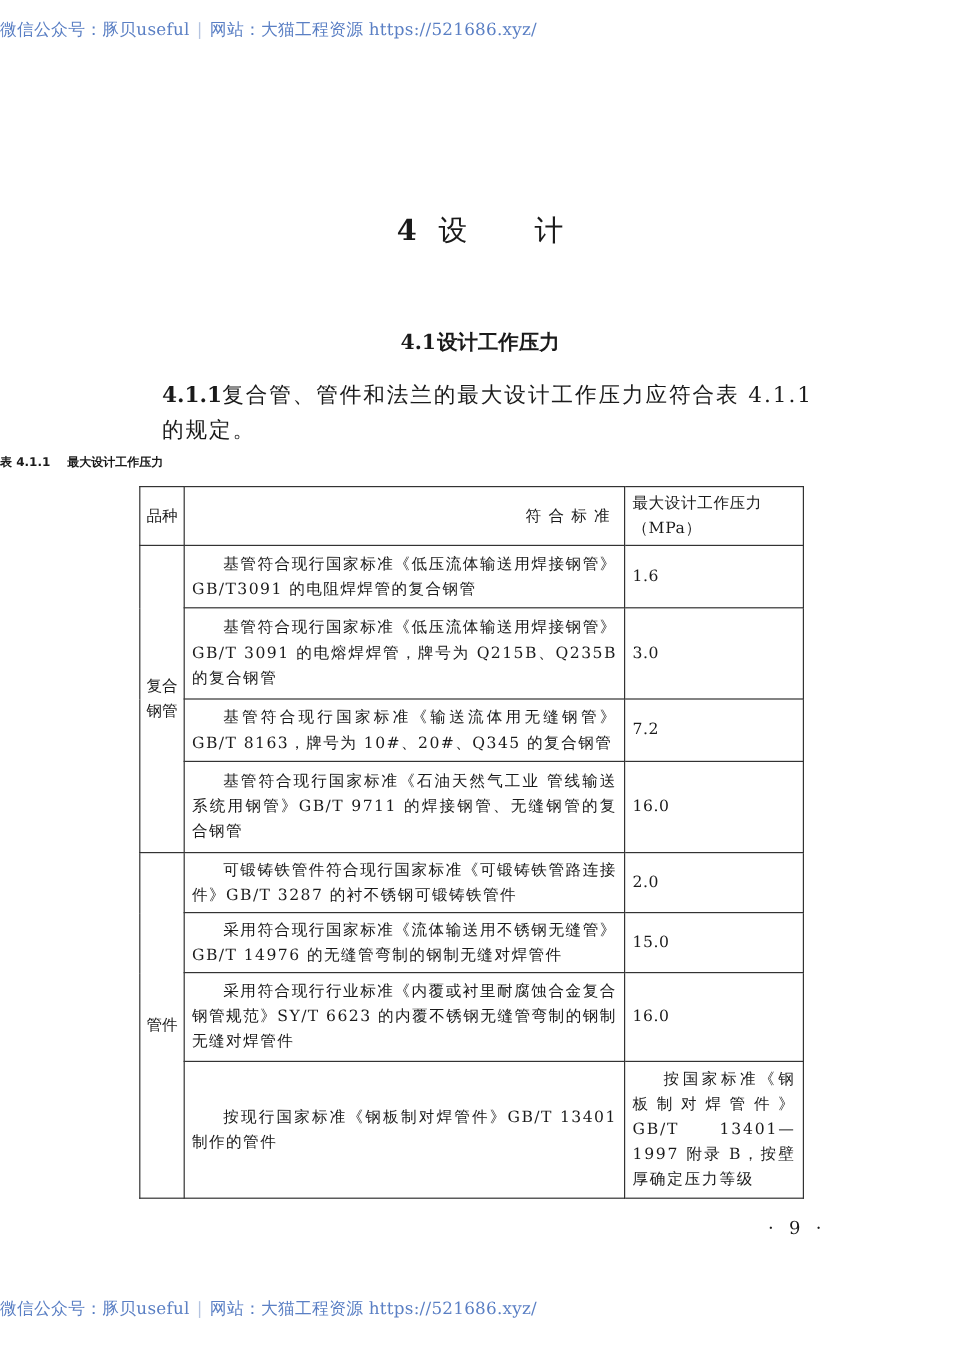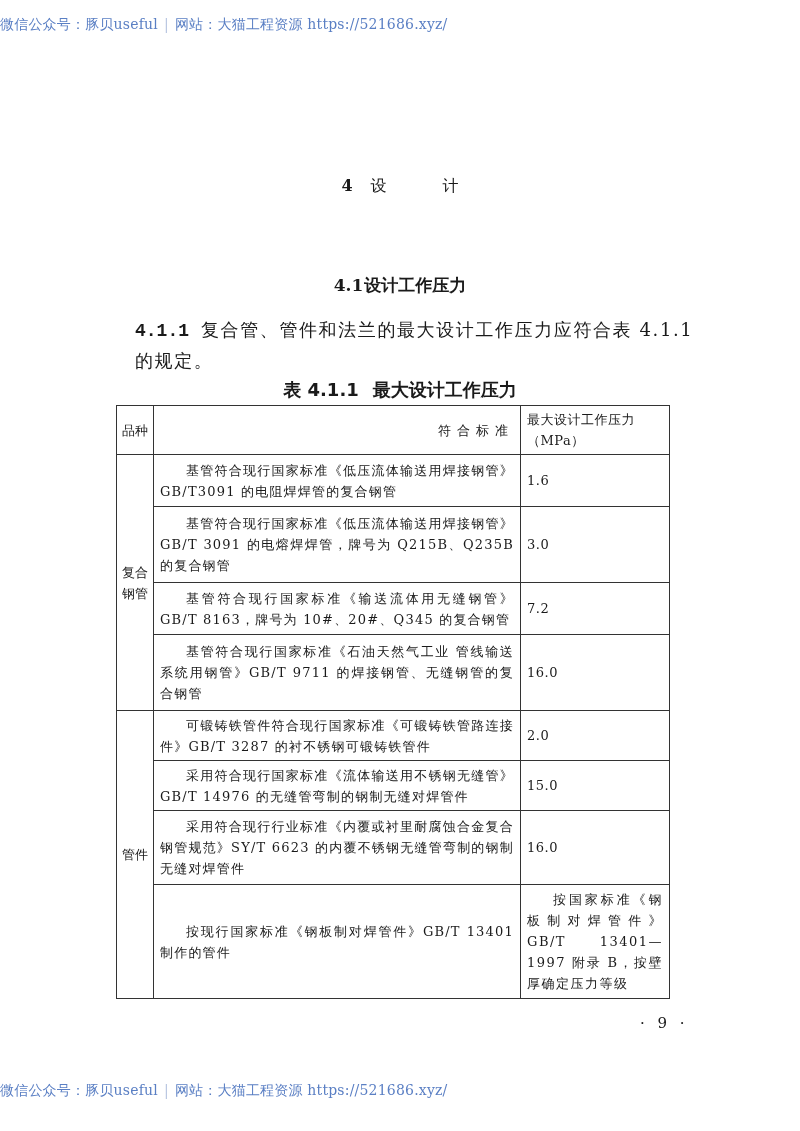--- a/index.html
+++ b/index.html
@@ -4,31 +4,31 @@
 <style>
   html, body { margin: 0; padding: 0; background: #ffffff; }
   body { width: 800px; height: 1131px; position: relative; overflow: hidden;
          font-family: "DejaVu Serif", "Liberation Serif", serif; color: #1a1a1a; }
   .watermark { position: absolute; left: 0; width: 800px; 
                font-size: 14px; color: #5a7fc4; letter-spacing: 0.2px; }
   .watermark .sep { color: #b5c4e0; margin: 0 6px; }
   .wm-top { top: 16px; }
   .wm-bottom { top: 1082px; }
   .chapter-title { position: absolute; top: 176px; left: 0; width: 800px; text-align: center;
-                   font-size: 16px; font-weight: normal; }
+                   font-size: 24px; font-weight: normal; }
   .chapter-title .num { font-weight: bold; margin-right: 18px; }
   .chapter-title .ch1 { margin-right: 56px; }
   .section-title { position: absolute; top: 274px; left: 0; width: 800px; text-align: center;
                    font-size: 17px; font-family: "DejaVu Sans", "Liberation Sans", sans-serif; font-weight: bold; }
   .section-title .num { margin-right: 1px; font-family: "DejaVu Serif", serif; }
   .clause { position: absolute; top: 315px; left: 135px; width: 560px; font-size: 18px;
             line-height: 29px; letter-spacing: 1.6px; }
-  .clause .num { font-weight: bold; margin-right: 12px; letter-spacing: 0; font-family: Liberation Mono, monospace; }
-  .table-caption { position: absolute; top: 378px; left: 0; width: 800px; text-align: center;
-                   font-size: 18px; font-family: "DejaVu Sans", "Liberation Sans", sans-serif; font-weight: bold; }
+  .clause .num { font-weight: bold; letter-spacing: 0; }
+  .table-caption { position: absolute; top: 378px; left: 0; width: 800px; 
+                   font-size: 10px; font-family: "DejaVu Sans", "Liberation Sans", sans-serif; font-weight: bold; }
   .table-caption .num { margin-right: 14px; }
   table.spec { position: absolute; top: 405px; left: 116px; width: 554px;
                border-collapse: collapse; font-size: 13px; line-height: 21px;
                border: 1.6px solid #222; }
   table.spec td, table.spec th { border: 1px solid #333; padding: 3px 6px; vertical-align: middle; }
   table.spec th { font-weight: normal; height: 42px; }
   .col-kind { width: 28px; text-align: center; padding: 3px 4px !important; }
   .col-std { width: 354px; text-align: justify; letter-spacing: 1.2px; }
   .col-std span { display: block; text-indent: 2em; }
   .col-p { width: 136px; text-align: left; letter-spacing: 0.5px; }

